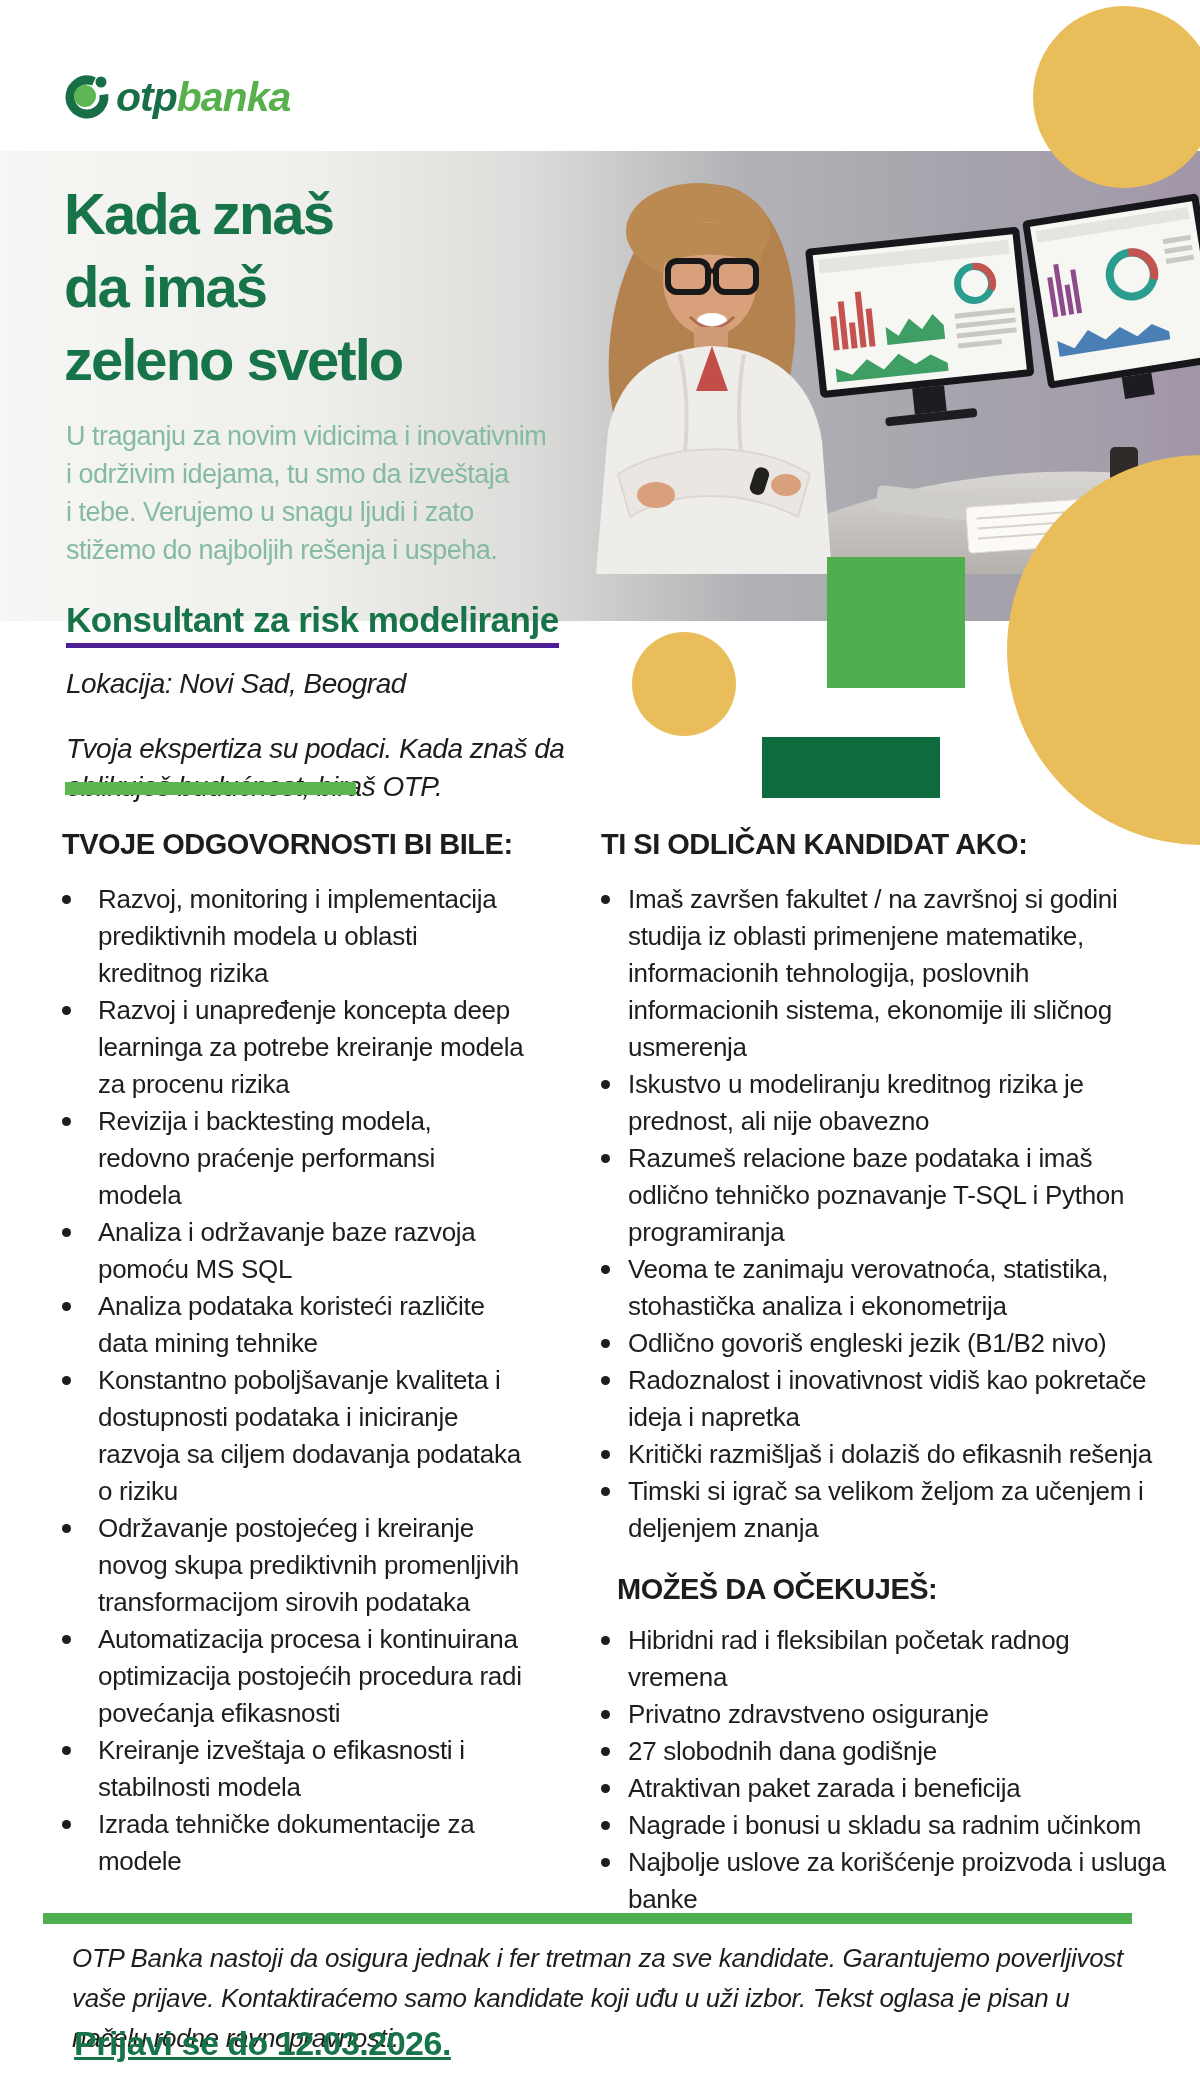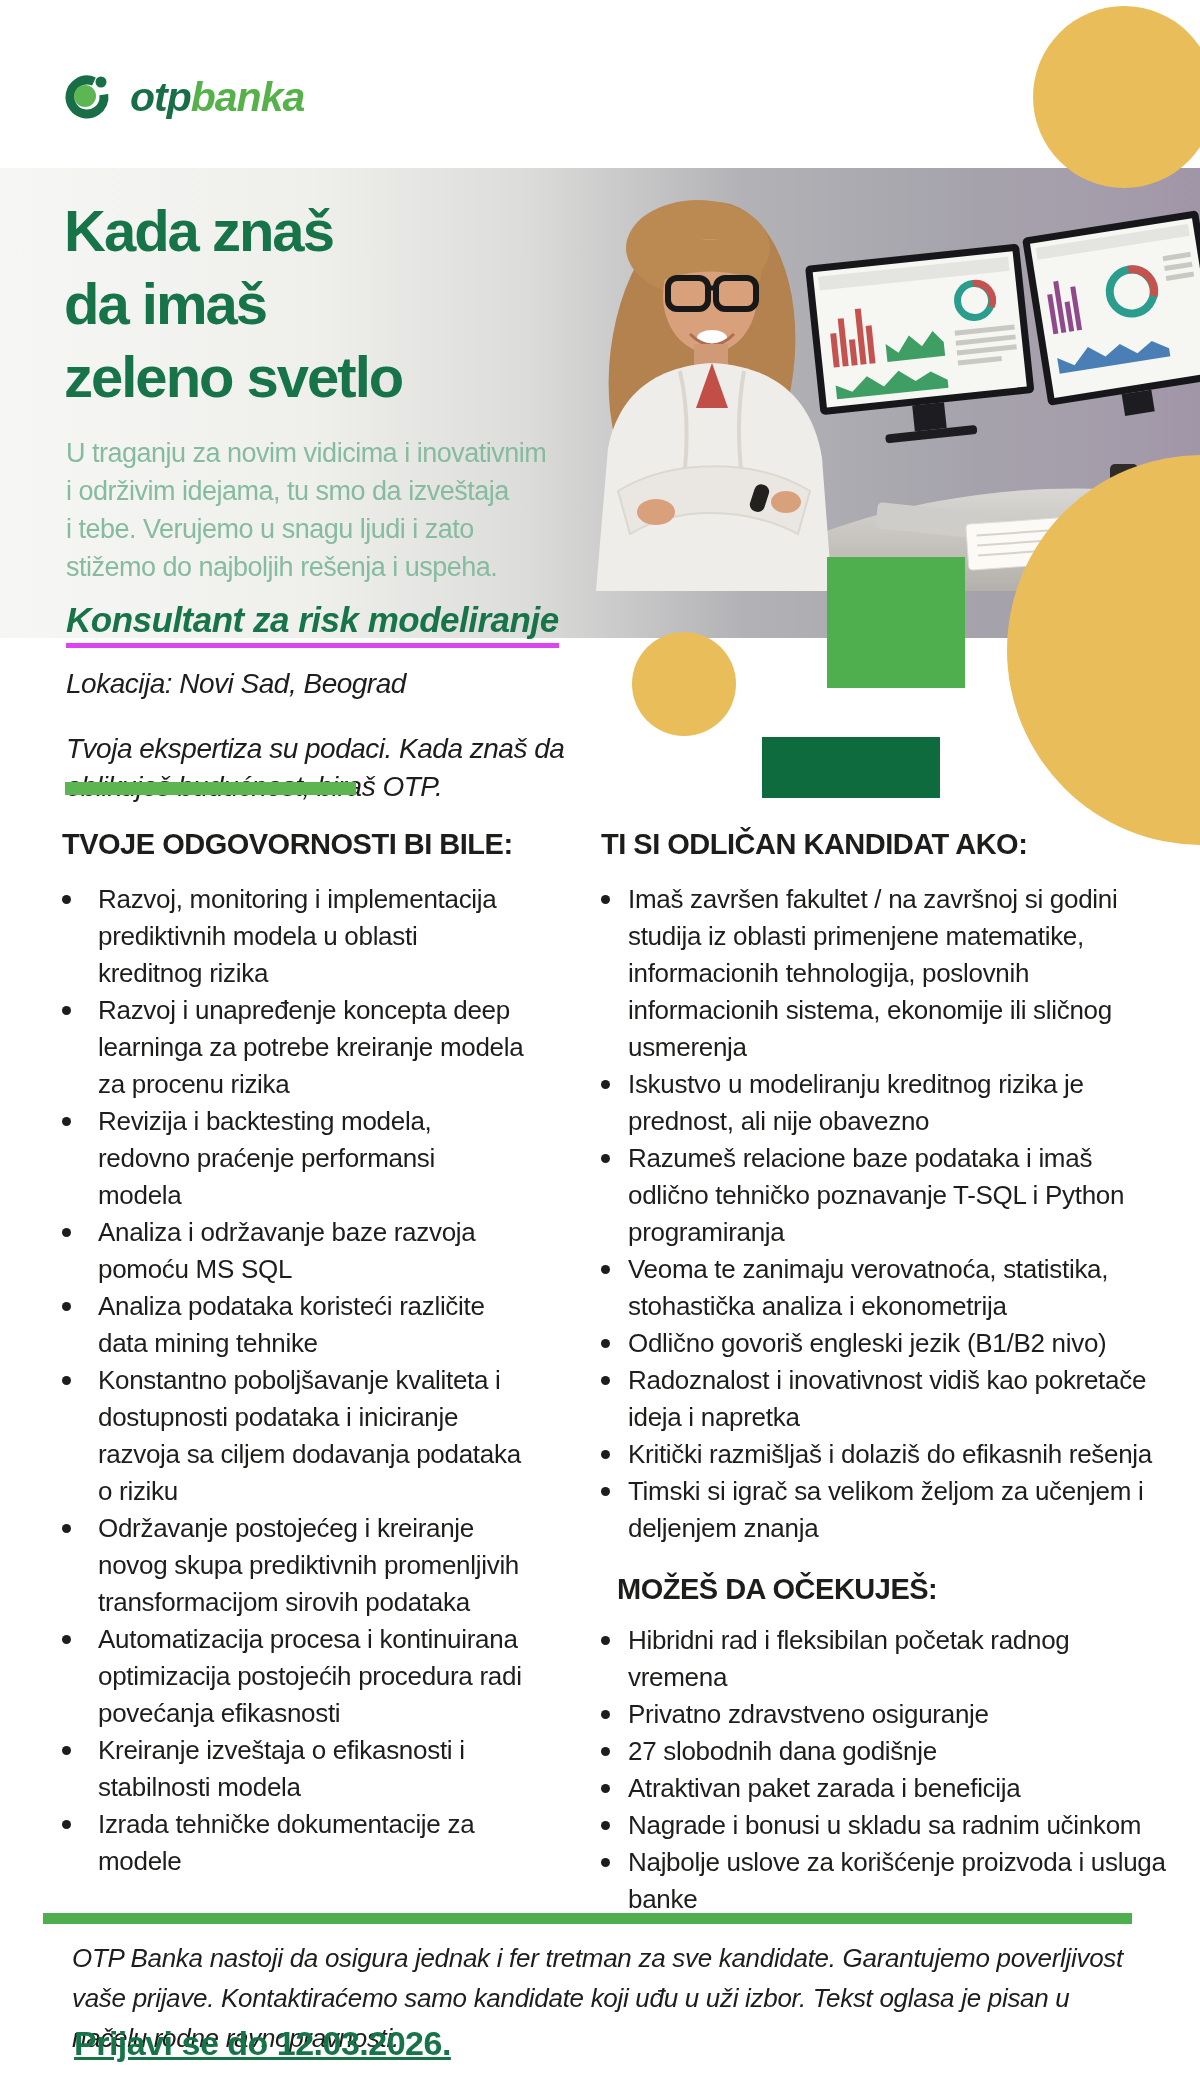--- a/index.html
+++ b/index.html
@@ -1,40 +1,40 @@
 <!DOCTYPE html>
 <html><head>
 <meta charset="utf-8">
 <style>
   html,body{margin:0;padding:0;background:#e8e8e8;}
   .page{position:relative;width:1200px;height:2079px;background:#ffffff;overflow:hidden;
         font-family:"Liberation Sans",sans-serif;color:#1d1d1b;}
   
-  .logo{position:absolute;left:62px;top:72px;display:flex;align-items:center;gap:18px;text-align:center;}
+  .logo{position:absolute;left:62px;top:72px;display:flex;align-items:center;gap:4px;text-align:center;}
   .logo .mark{width:50px;height:50px;}
   .logo .word{font-size:41px;font-weight:bold;font-style:italic;letter-spacing:-1px;line-height:50px;}
   .logo .word .otp{color:#186f47;}
   .logo .word .banka{color:#57b14a;}
   
-  .hero{position:absolute;left:0;top:168px;width:1200px;height:470px;
+  .hero{position:absolute;left:0;top:151px;width:1200px;height:470px;
         background:linear-gradient(90deg,#f6f6f4 0%,#efefec 26%,#dcdcda 44%,#b2b2b6 62%,#a5a2ab 82%,#a79fae 100%);}
   .hero svg.scene{position:absolute;right:0;top:0;}
   .hero-title{position:absolute;left:64px;top:26px;color:#177449;font-weight:800;
               font-size:58px;line-height:73px;letter-spacing:-2px;}
   .hero-sub{position:absolute;left:66px;top:266px;color:#85bb9e;font-size:27px;line-height:38px;letter-spacing:-0.5px;}
   
   .circle{position:absolute;border-radius:50%;}
   .c-top{left:1033px;top:6px;width:182px;height:182px;}
   .c-big{left:1007px;top:455px;width:390px;height:390px;}
   .c-small{left:632px;top:632px;width:104px;height:104px;}
   .sq-mid{position:absolute;left:827px;top:557px;width:138px;height:131px;}
   .rect-deep{position:absolute;left:762px;top:737px;width:178px;height:61px;}
   
   .job-title{position:absolute;left:66px;top:600px;font-size:35px;font-weight:800;letter-spacing:-0.5px;
-             color:#177449;border-bottom:5px solid #d946ef;padding-bottom:3px;font-style:italic;}
+             color:#177449;border-bottom:5px solid #4c1d95;padding-bottom:3px;}
   .job-loc{position:absolute;left:66px;top:668px;font-size:28px;font-style:italic;letter-spacing:-0.5px;}
   .job-tag{position:absolute;left:66px;top:730px;font-size:28px;font-style:italic;line-height:38px;letter-spacing:-0.5px;}
   .bar-small{position:absolute;left:65px;top:782px;width:291px;height:13px;}
   
   .col{position:absolute;top:828px;}
   .col-left{left:62px;width:462px;}
   .col-right{left:601px;width:565px;}
   .col h2{margin:0;font-size:29px;font-weight:800;letter-spacing:-0.5px;color:#1d1d1b;}
   .col ul{list-style:none;margin:20px 0 0 0;padding:0;font-size:26px;line-height:37px;letter-spacing:-0.3px;}
   .col li{position:relative;margin:0;}

